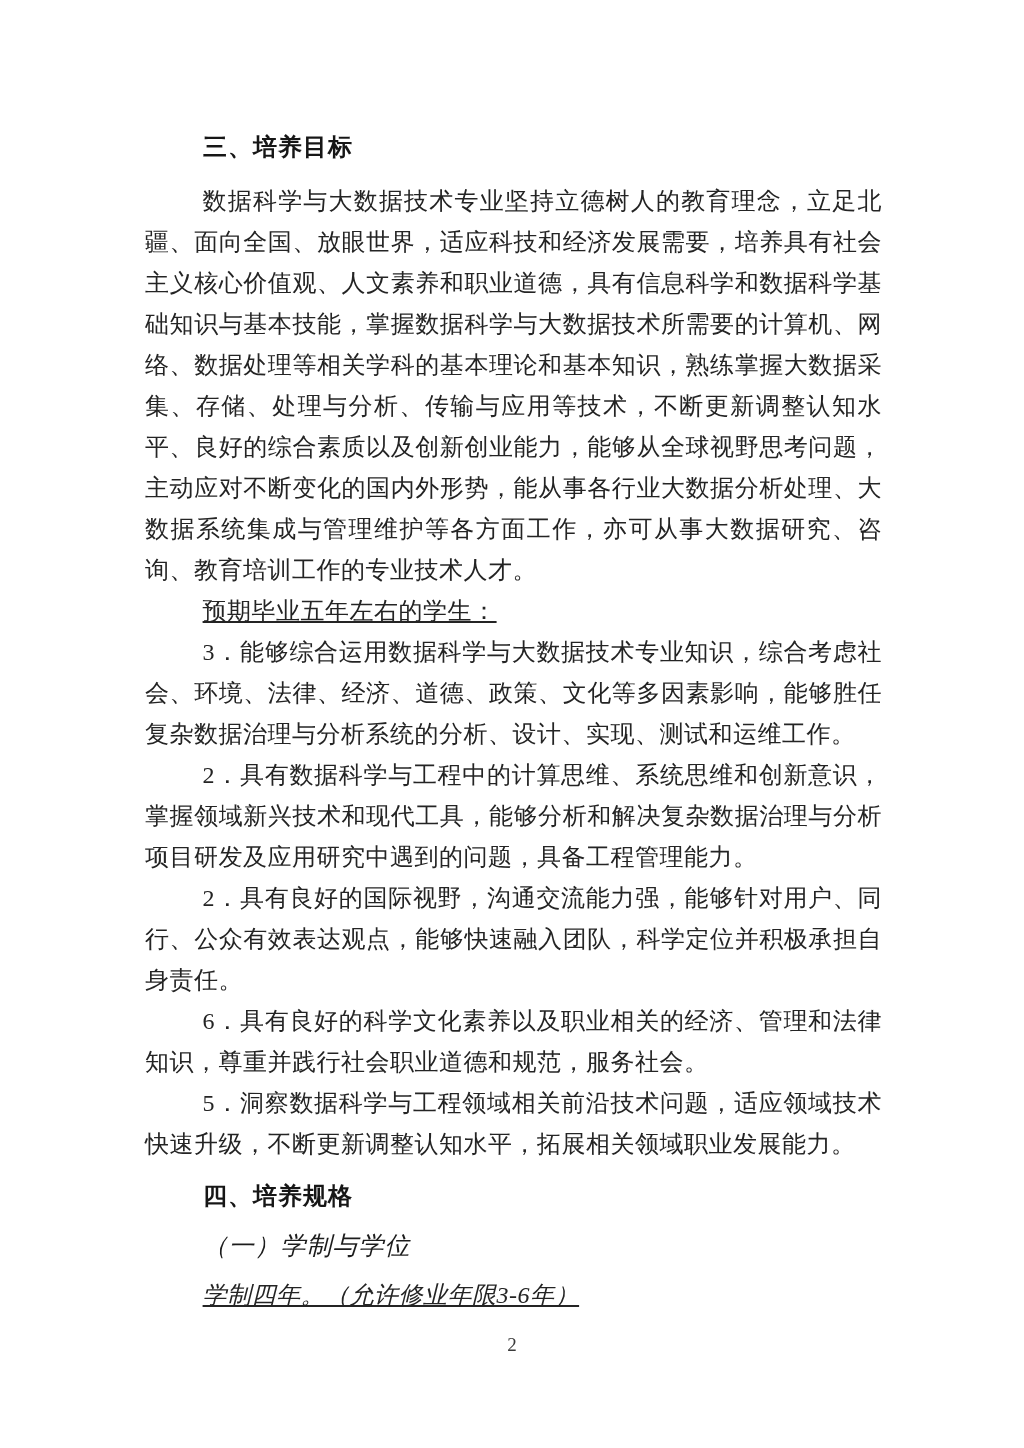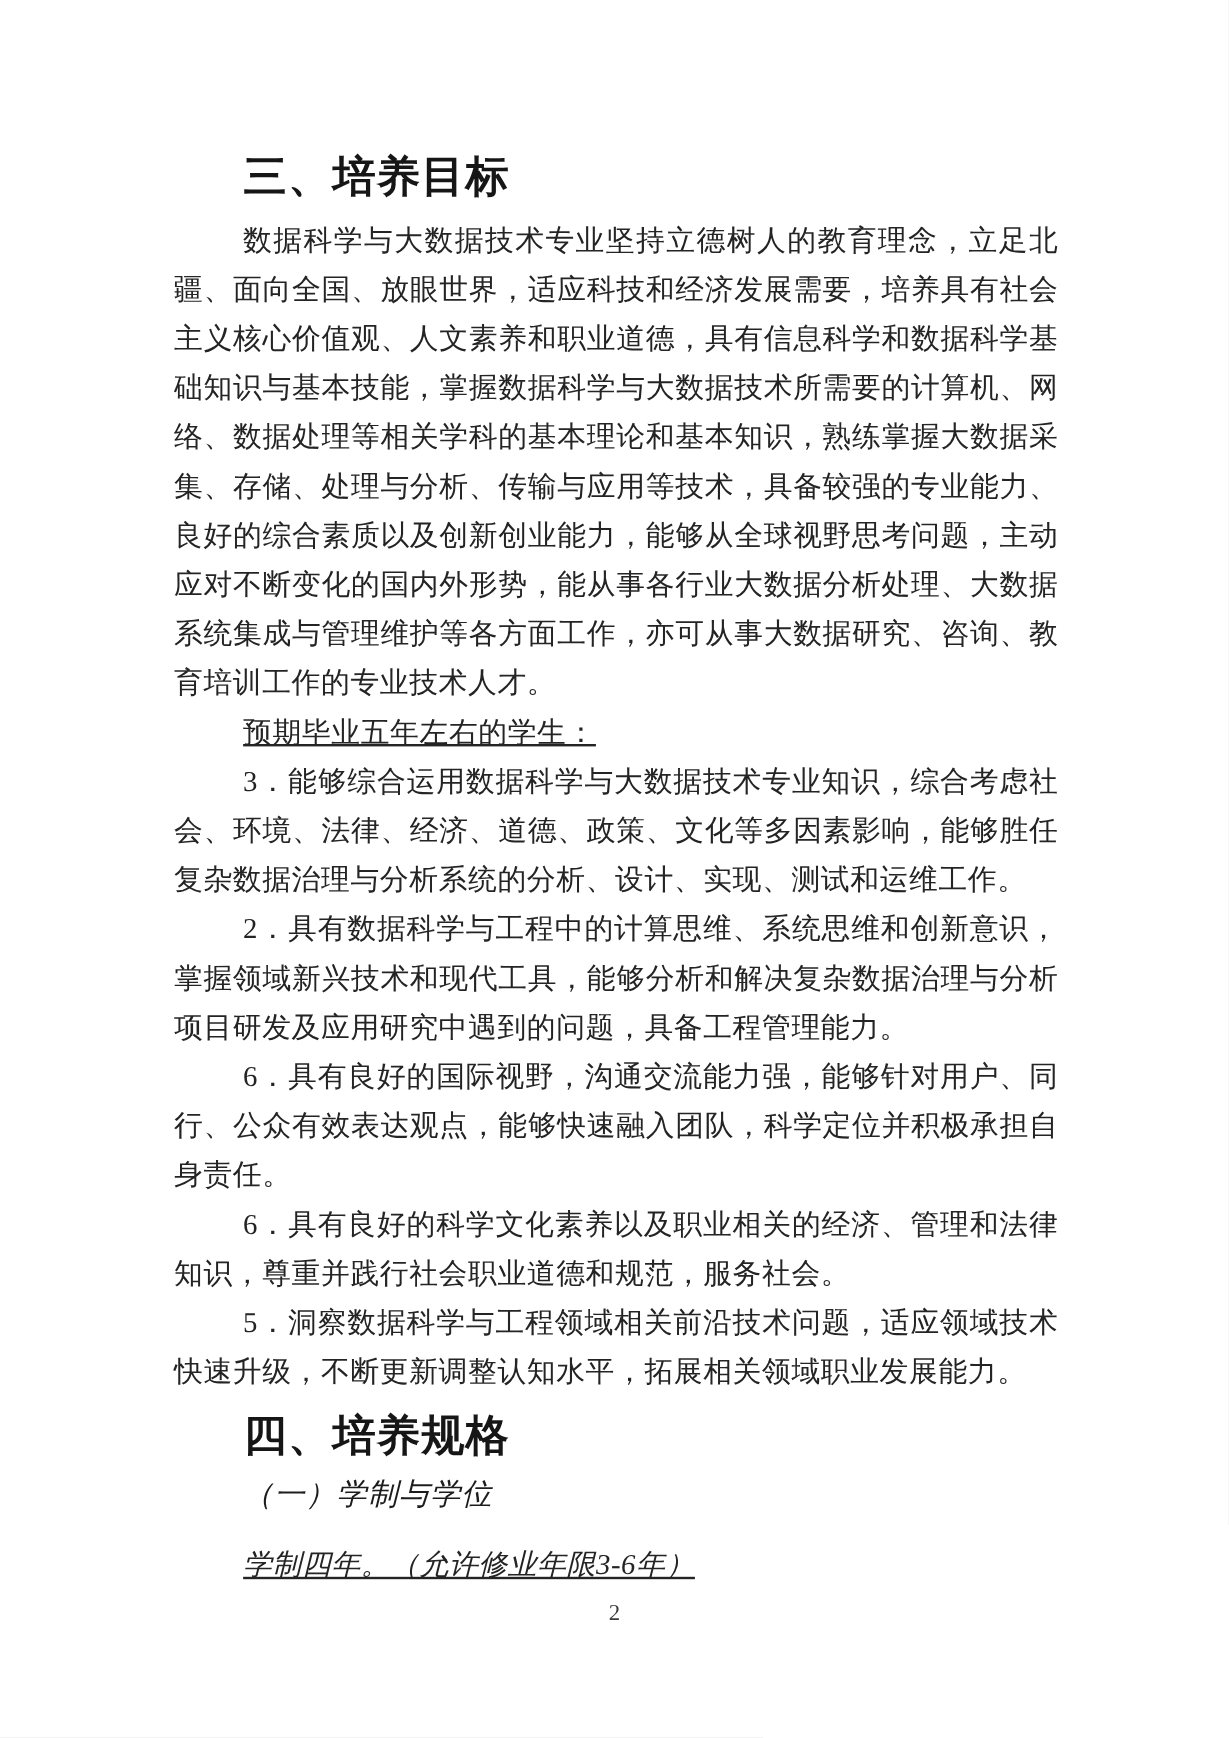--- a/index.html
+++ b/index.html
@@ -19,21 +19,21 @@
   }
   .content {
     position: absolute;
     left: 145px;
     top: 130px;
     width: 737px;
   }
   .h-major {
     font-family: "Liberation Sans", "DejaVu Sans", sans-serif;
     font-weight: 700;
-    font-size: 36px;
+    font-size: 24px;
     line-height: 34px;
     color: #161616;
     margin: 0 0 0 58px;
     letter-spacing: 1px;
   }
   .h-sec3 {
     margin-bottom: 17px;
   }
   .h-sec4 {
     margin-top: 14px;
@@ -54,21 +54,21 @@
     text-align: left;
     text-decoration: underline;
   }
   .kai {
     
     font-style: italic;
   }
   .sub-heading {
     font-size: 25px;
     line-height: 42px;
-    margin: 12px 0 16px 0;
+    margin: 12px 0 6px 0;
     text-indent: 2.3em;
     letter-spacing: 1px;
     color: #1c1c1c;
   }
   .duration {
     margin-top: 4px;
     line-height: 44px;
   }
   .page-number {
     position: absolute;
@@ -82,29 +82,29 @@
   }
 </style>
 </head>
 <body>
 
 <div class="page">
   <div class="content">
 
     <h2 class="h-major h-sec3">三、培养目标</h2>
 
-    <p class="para">数据科学与大数据技术专业坚持立德树人的教育理念，立足北疆、面向全国、放眼世界，适应科技和经济发展需要，培养具有社会主义核心价值观、人文素养和职业道德，具有信息科学和数据科学基础知识与基本技能，掌握数据科学与大数据技术所需要的计算机、网络、数据处理等相关学科的基本理论和基本知识，熟练掌握大数据采集、存储、处理与分析、传输与应用等技术，具备较强的专业能力、良好的综合素质以及创新创业能力，能够从全球视野思考问题，主动应对不断变化的国内外形势，能从事各行业大数据分析处理、大数据系统集成与管理维护等各方面工作，亦可从事大数据研究、咨询、教育培训工作的专业技术人才。</p>
+    <p class="para">数据科学与大数据技术专业坚持立德树人的教育理念，立足北疆、面向全国、放眼世界，适应科技和经济发展需要，培养具有社会主义核心价值观、人文素养和职业道德，具有信息科学和数据科学基础知识与基本技能，掌握数据科学与大数据技术所需要的计算机、网络、数据处理等相关学科的基本理论和基本知识，熟练掌握大数据采集、存储、处理与分析、传输与应用等技术，不断更新调整认知水平、良好的综合素质以及创新创业能力，能够从全球视野思考问题，主动应对不断变化的国内外形势，能从事各行业大数据分析处理、大数据系统集成与管理维护等各方面工作，亦可从事大数据研究、咨询、教育培训工作的专业技术人才。</p>
 
     <p class="para no-justify">预期毕业五年左右的学生：</p>
 
     <p class="para">3．能够综合运用数据科学与大数据技术专业知识，综合考虑社会、环境、法律、经济、道德、政策、文化等多因素影响，能够胜任复杂数据治理与分析系统的分析、设计、实现、测试和运维工作。</p>
 
     <p class="para">2．具有数据科学与工程中的计算思维、系统思维和创新意识，掌握领域新兴技术和现代工具，能够分析和解决复杂数据治理与分析项目研发及应用研究中遇到的问题，具备工程管理能力。</p>
 
-    <p class="para">6．具有良好的国际视野，沟通交流能力强，能够针对用户、同行、公众有效表达观点，能够快速融入团队，科学定位并积极承担自身责任。</p>
+    <p class="para">2．具有良好的国际视野，沟通交流能力强，能够针对用户、同行、公众有效表达观点，能够快速融入团队，科学定位并积极承担自身责任。</p>
 
     <p class="para">6．具有良好的科学文化素养以及职业相关的经济、管理和法律知识，尊重并践行社会职业道德和规范，服务社会。</p>
 
     <p class="para">5．洞察数据科学与工程领域相关前沿技术问题，适应领域技术快速升级，不断更新调整认知水平，拓展相关领域职业发展能力。</p>
 
     <h2 class="h-major h-sec4">四、培养规格</h2>
 
     <p class="sub-heading kai">（一）学制与学位</p>
 
     <p class="para no-justify kai duration">学制四年。（允许修业年限3-6年）</p>

